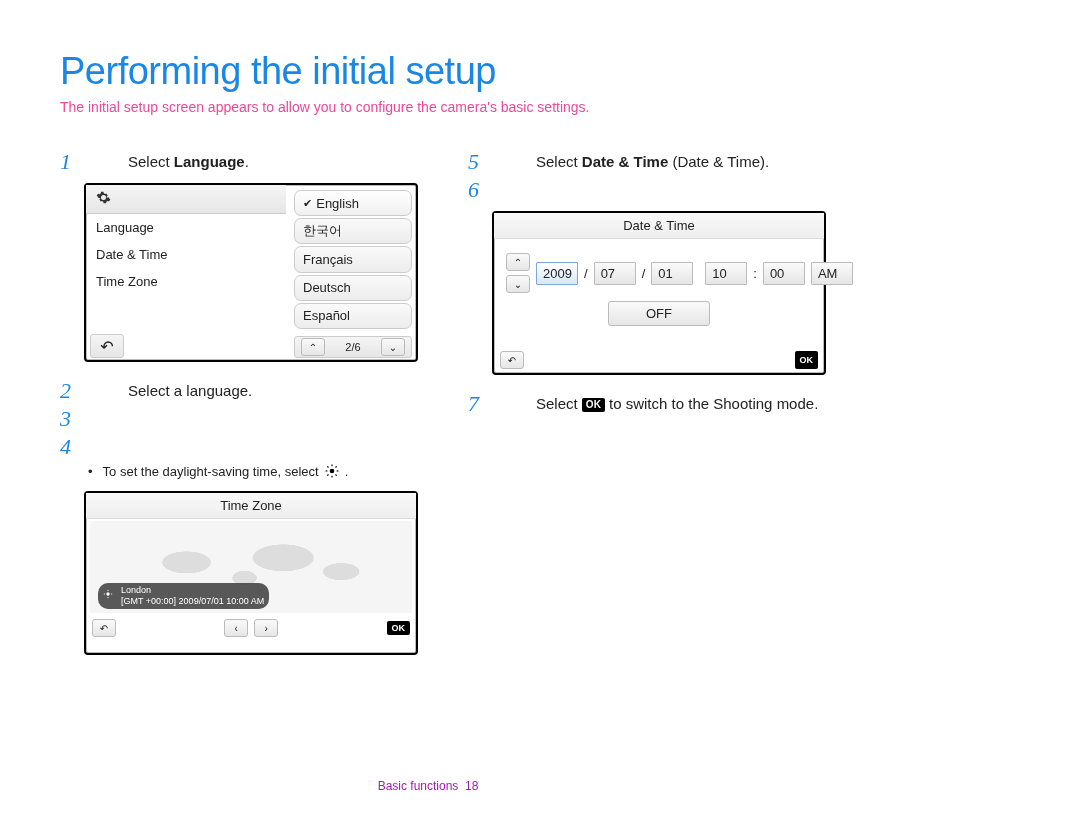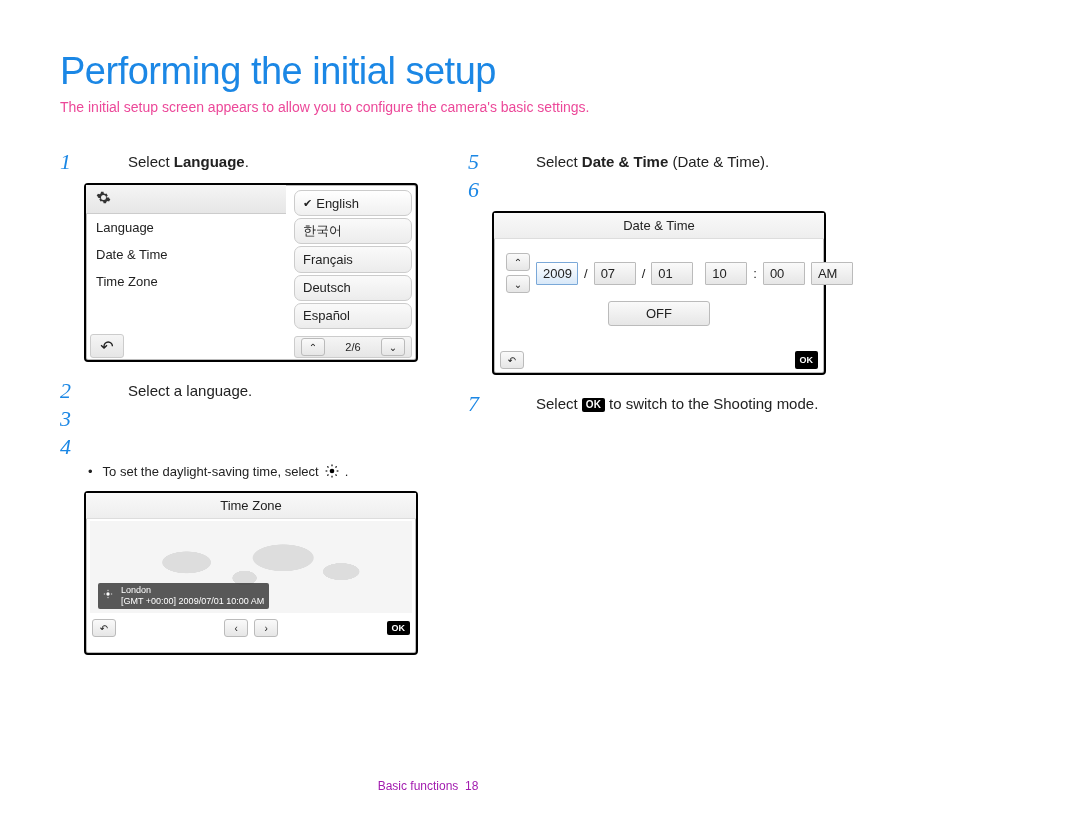--- a/index.html
+++ b/index.html
@@ -34,21 +34,21 @@
 
   .tz-screen{height:160px;position:relative;}
   .tz-title{text-align:center;font-size:13px;padding:5px 0;border-bottom:1px solid #ddd;background:linear-gradient(#f9f9f9,#eee);}
   .map{height:92px;background:
     radial-gradient(ellipse 40px 18px at 30% 45%, #ddd 60%, transparent 62%),
     radial-gradient(ellipse 50px 22px at 60% 40%, #ddd 60%, transparent 62%),
     radial-gradient(ellipse 30px 14px at 78% 55%, #ddd 60%, transparent 62%),
     radial-gradient(ellipse 20px 12px at 48% 62%, #ddd 60%, transparent 62%),
     #f5f5f5;
     position:relative;margin:2px 4px;}
-  .map-label{position:absolute;left:8px;bottom:4px;background:rgba(60,60,60,0.85);color:#fff;font-size:9px;padding:2px 5px;border-radius:2px;line-height:11px;display:flex;gap:4px;align-items:center;}
+  .map-label{position:absolute;left:8px;bottom:4px;background:rgba(60,60,60,0.85);color:#fff;font-size:9px;padding:2px 5px;border-radius:10px;line-height:11px;display:flex;gap:4px;align-items:center;}
   .tz-bottom{height:26px;display:flex;align-items:center;justify-content:space-between;padding:0 6px;}
   .left-group,.right-group{display:flex;gap:6px;align-items:center;}
 
   .dt-screen{height:160px;position:relative;}
   .dt-title{text-align:center;font-size:13px;padding:5px 0;background:linear-gradient(#f9f9f9,#eee);border-bottom:1px solid #ddd;}
   .dt-body{padding:10px 12px 6px 12px;}
   .spin-row{display:flex;align-items:center;gap:6px;font-size:13px;margin:4px 0;}
   .cell{background:linear-gradient(#fafafa,#e6e6e6);border:1px solid #bbb;border-radius:1px;padding:3px 6px;min-width:28px;text-align:left;}
   .cell.sel{background:linear-gradient(#fff,#d8e8f8);border-color:#7aa8d8;}
   .updn{display:flex;flex-direction:column;gap:4px;}

